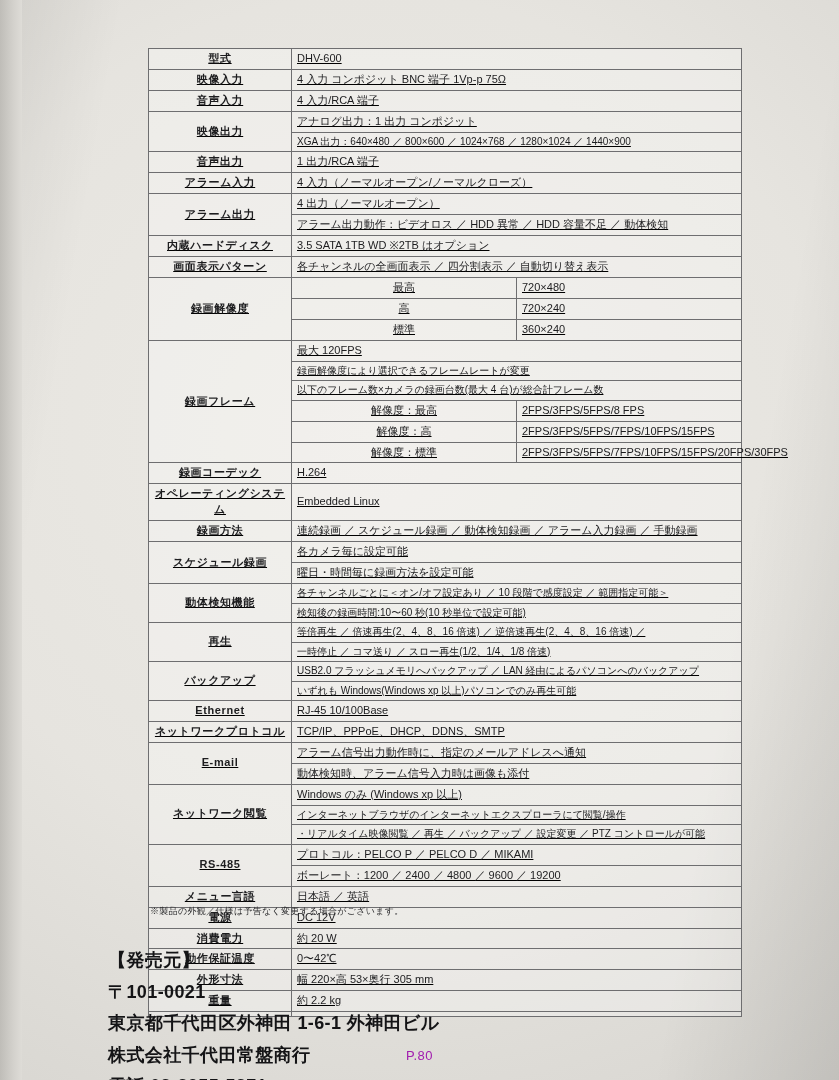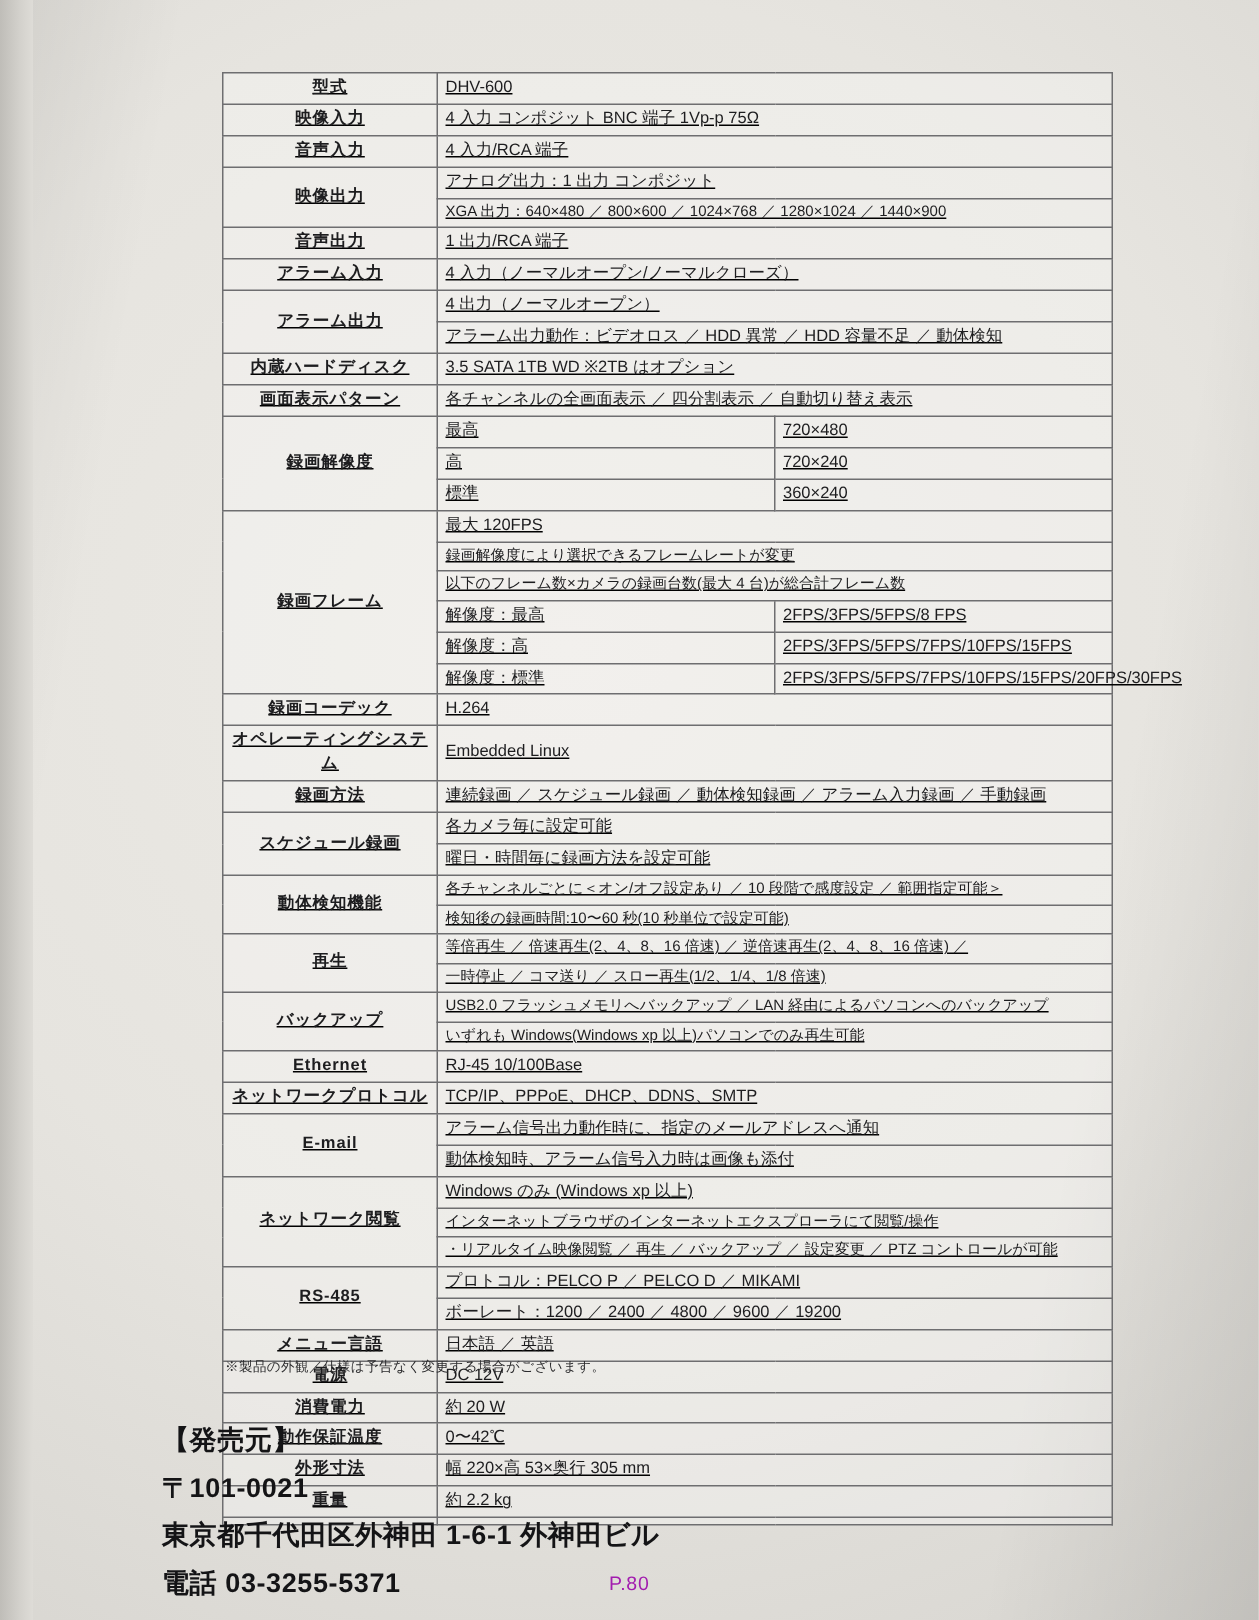--- a/index.html
+++ b/index.html
@@ -83,21 +83,21 @@
     font-weight: 600;
     letter-spacing: 0.6px;
     font-size: 11.5px;
   }
   td.val {
     text-align: left;
     padding-left: 7px;
   }
   td.sub {
     width: 74px;
-    text-align: left;
+    text-align: center;
     padding-left: 7px;
     border-right: 1px solid #6e6e70;
   }
   td.val.small {
     font-size: 10px;
   }
 
   
   .footnote {
     position: absolute;
@@ -353,18 +353,19 @@
 
     </tbody>
   </table>
 
   <div class="footnote">※製品の外観／仕様は予告なく変更する場合がございます。</div>
 
   <div class="publisher">
     <div class="title">【発売元】</div>
     <div>〒101-0021</div>
     <div>東京都千代田区外神田 1-6-1 外神田ビル</div>
+    <div>株式会社千代田常盤商行</div>
     <div>電話 03-3255-5371</div>
   </div>
 
   <div class="pagenum">P.80</div>
 
 </div>
 
 </body></html>

